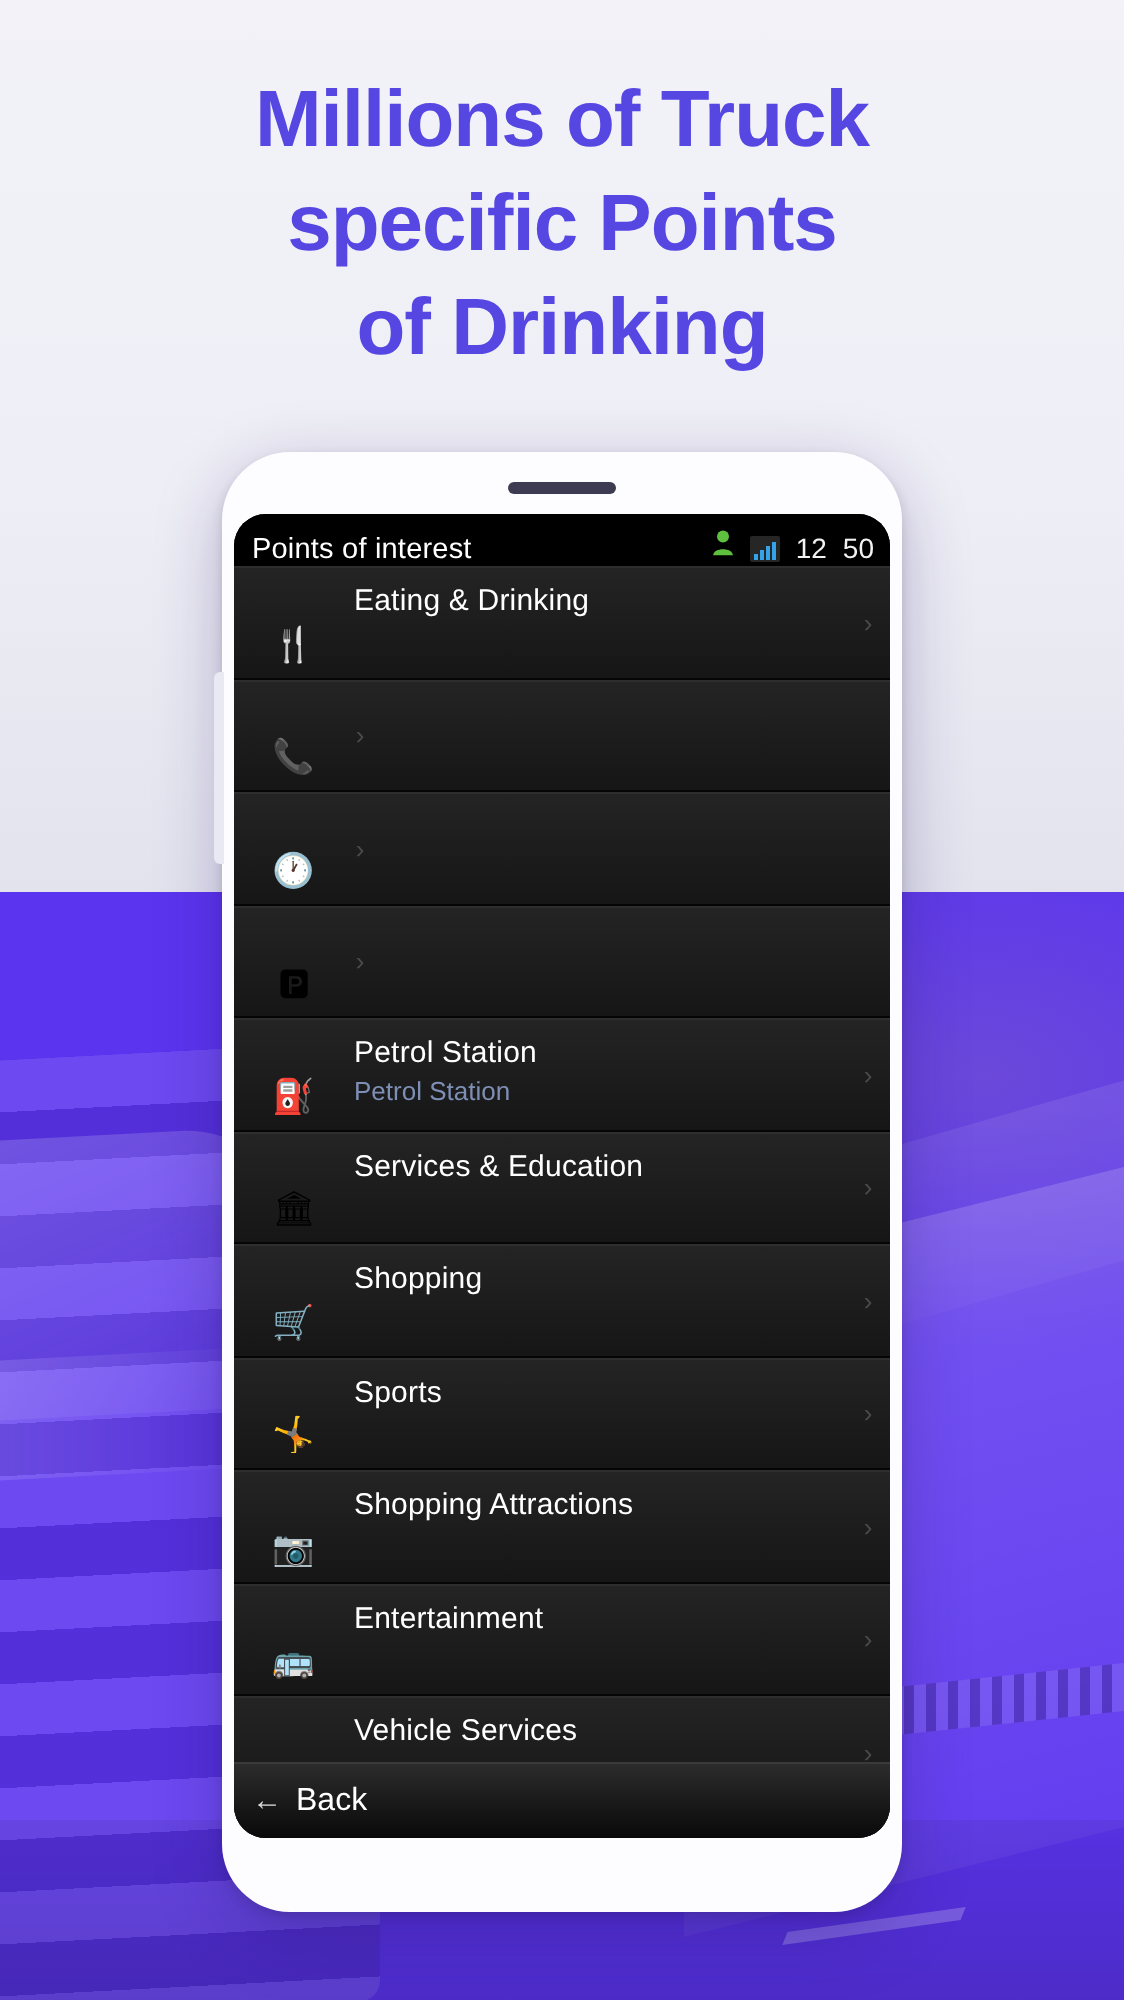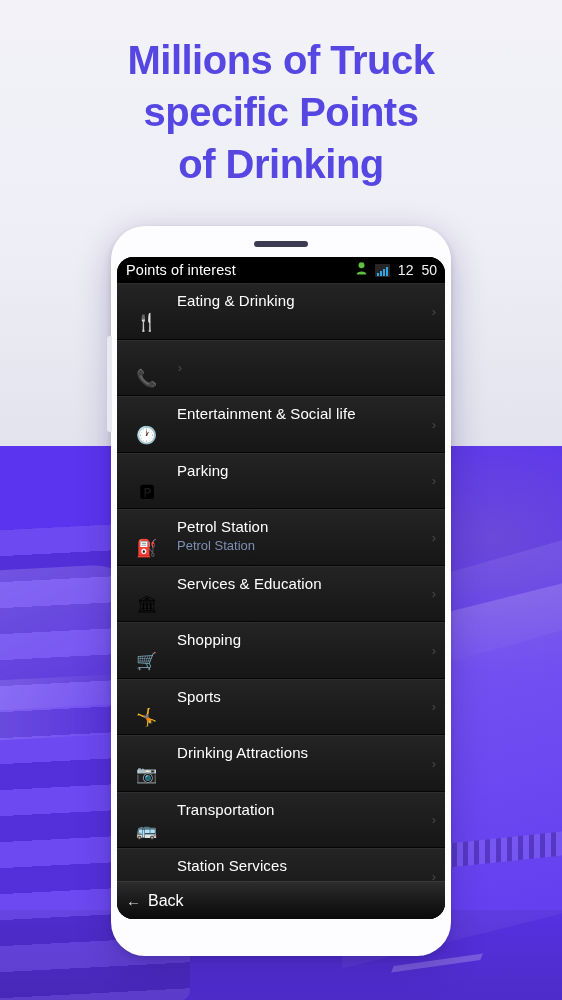--- a/index.html
+++ b/index.html
@@ -153,21 +153,21 @@
     border-radius: 16px;
     overflow: hidden;
   }
 
   
   .statusbar {
     position: relative;
     height: 26px;
     background: #000;
     display: flex;
-    align-items: center;
+    align-items: flex-end;
     padding: 0 8px 0 9px;
   }
   .status-title {
     color: #ffffff;
     font-size: 14.5px;
     font-weight: 400;
     letter-spacing: 0.1px;
     white-space: nowrap;
   }
   .status-right {
@@ -335,31 +335,25 @@
           <div class="row-chevron">›</div>
         </div>
 
         <div class="row">
           <div class="row-icon">📞</div>
           <div class="row-chevron">›</div>
         </div>
 
         <div class="row">
           <div class="row-icon">🕐</div>
-          <div class="row-text">
-            <div class="row-title">Entertainment &amp; Social life</div>
-          </div>
           <div class="row-chevron">›</div>
         </div>
 
         <div class="row">
           <div class="row-icon">🅿</div>
-          <div class="row-text">
-            <div class="row-title">Parking</div>
-          </div>
           <div class="row-chevron">›</div>
         </div>
 
         <div class="row">
           <div class="row-icon">⛽</div>
           <div class="row-text">
             <div class="row-title">Petrol Station</div>
             <div class="row-sub">Petrol Station</div>
           </div>
           <div class="row-chevron">›</div>
@@ -385,37 +379,37 @@
           <div class="row-icon">🤸</div>
           <div class="row-text">
             <div class="row-title">Sports</div>
           </div>
           <div class="row-chevron">›</div>
         </div>
 
         <div class="row">
           <div class="row-icon">📷</div>
           <div class="row-text">
-            <div class="row-title">Drinking Attractions</div>
+            <div class="row-title">Shopping Attractions</div>
           </div>
           <div class="row-chevron">›</div>
         </div>
 
         <div class="row">
           <div class="row-icon">🚌</div>
           <div class="row-text">
-            <div class="row-title">Transportation</div>
+            <div class="row-title">Entertainment</div>
           </div>
           <div class="row-chevron">›</div>
         </div>
 
         <div class="row">
           <div class="row-icon"></div>
           <div class="row-text">
-            <div class="row-title">Station Services</div>
+            <div class="row-title">Vehicle Services</div>
           </div>
           <div class="row-chevron">›</div>
         </div>
 
         <div class="backbar">
           <span class="back-arrow">←</span>
           <span class="back-label">Back</span>
         </div>
 
       </div>

